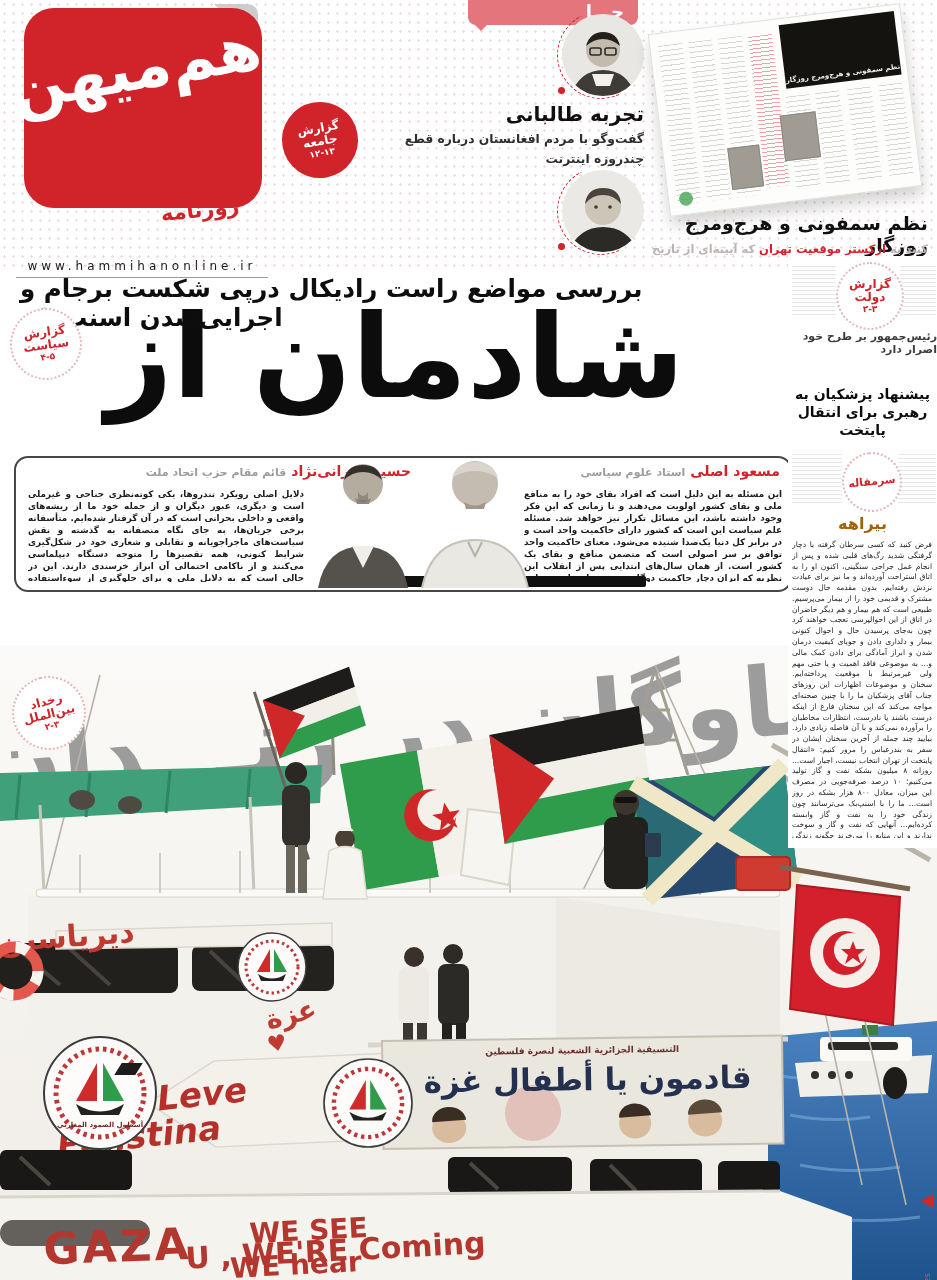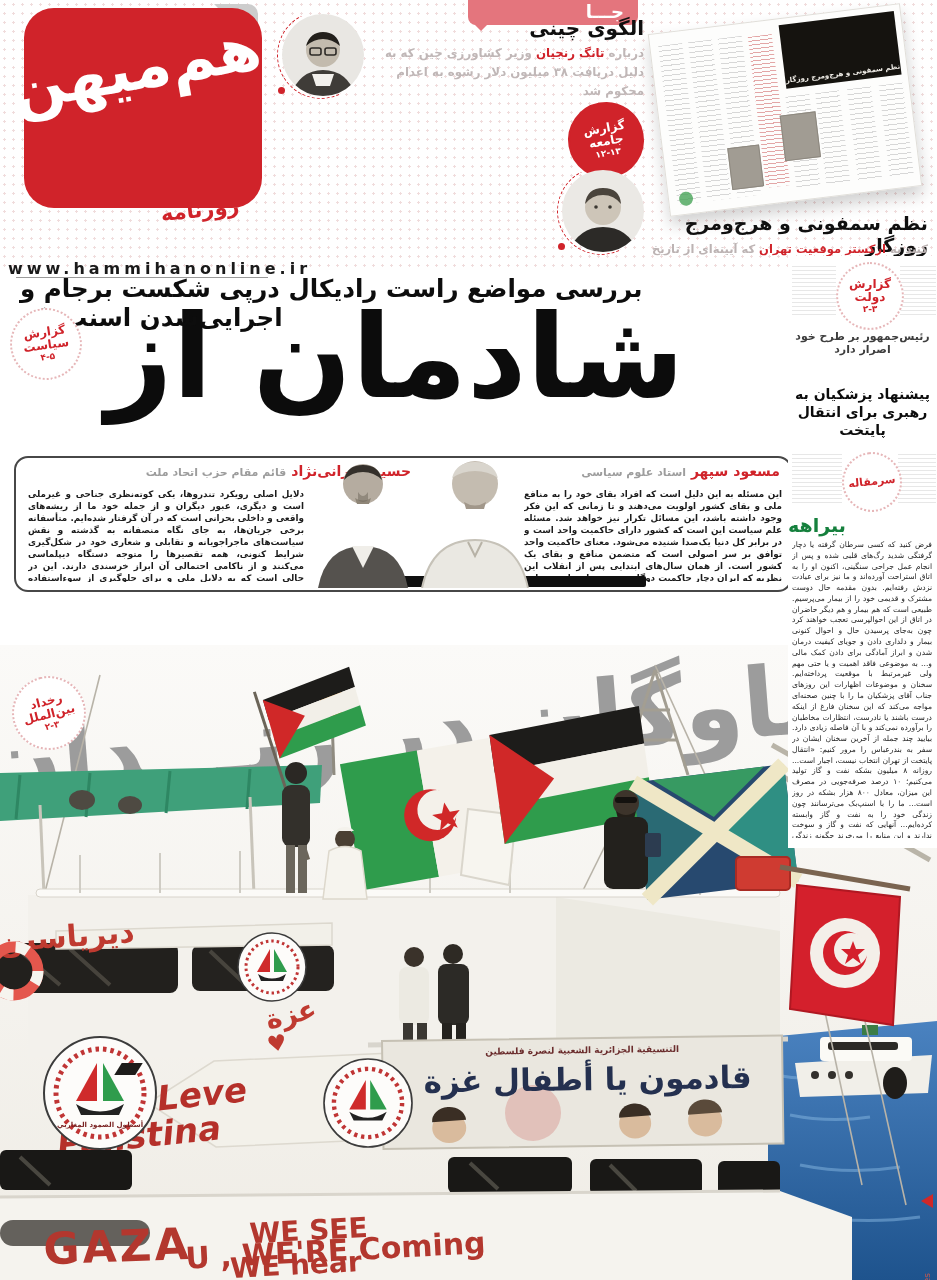--- a/index.html
+++ b/index.html
@@ -12,21 +12,21 @@
   
   .logo-box{left:24px;top:8px;width:238px;height:200px;background:#d0232a;border-radius:30px;z-index:2;}
   .logo-fold{left:214px;top:4px;width:44px;height:44px;background:#cdcdcd;
              clip-path:polygon(0 0,100% 0,100% 100%);border-radius:0 10px 0 0;z-index:1;}
   .logo-word{left:24px;top:30px;width:238px;text-align:center;color:#fff;font-size:62px;font-weight:bold;
              transform:rotate(-10deg);z-index:3;letter-spacing:-2px;}
   .logo-sub{left:140px;top:198px;width:120px;text-align:center;color:#d0232a;font-size:21px;font-weight:bold;
             transform:rotate(-6deg);z-index:4;}
   .dateline{left:16px;top:243px;width:252px;text-align:center;font-size:10.5px;font-weight:bold;color:#222;z-index:3;}
   .dateline .sep{color:#d0232a;padding:0 1px;}
-  .website{left:8px;top:259px;width:252px;text-align:center;font-size:16px;font-weight:bold;color:#1a1a1a;
+  .website{left:16px;top:259px;width:252px;text-align:center;font-size:12px;font-weight:normal;color:#1a1a1a;
            letter-spacing:4px;direction:ltr;z-index:3;}
   .mast-rule{left:16px;top:277px;width:252px;border-top:1.5px solid #9a9a9a;z-index:3;}
   
   .tab{left:468px;top:0;width:170px;height:25px;background:#e4757d;color:#fff;font-weight:bold;font-size:18px;
        text-align:right;padding:0 14px;line-height:23px;border-radius:0 0 8px 8px;z-index:2;box-sizing:border-box;}
   .tab::after{content:"";position:absolute;left:6px;top:24px;border:7px solid transparent;border-top-color:#e4757d;}
   .teaser{position:absolute;display:flex;flex-direction:row;gap:10px;z-index:2;}
   .t1{left:282px;top:14px;width:362px;}
   .t2{left:282px;top:100px;width:362px;}
   .t3{left:282px;top:170px;width:362px;}
@@ -69,24 +69,24 @@
   .opinion .col{position:absolute;top:30px;height:94px;overflow:hidden;font-size:8.8px;font-weight:bold;
                 line-height:1.37;color:#1c1c1c;text-align:justify;}
   .col-right{right:8px;width:258px;}
   .col-left{left:12px;width:276px;}
   .ph{position:absolute;overflow:hidden;}
   .ph1{left:292px;top:-4px;width:110px;height:134px;}
   .ph2{left:394px;top:-8px;width:130px;height:138px;}
   .ped{position:absolute;left:382px;top:118px;width:248px;height:11px;background:#101010;border-radius:2px;}
   
   .sidebar{left:788px;top:256px;width:149px;height:592px;background:#fff;z-index:4;}
-  .sb-kicker{position:absolute;left:0;top:74px;width:149px;text-align:center;font-size:11px;font-weight:bold;color:#3d3d3d;}
+  .sb-kicker{position:absolute;left:0;top:74px;width:149px;text-align:right;font-size:11px;font-weight:bold;color:#3d3d3d;}
   .sb-headline{position:absolute;left:0;top:93px;width:149px;text-align:center;font-size:14px;font-weight:bold;
                color:#0c0c0c;line-height:1.3;margin-top:36px;}
-  .sb-edit-title{position:absolute;left:0;top:258px;width:149px;text-align:left;font-size:19px;font-weight:bold;color:#15803d;}
+  .sb-edit-title{position:absolute;left:0;top:258px;width:149px;text-align:center;font-size:16px;font-weight:bold;color:#a16207;}
   .sb-edit-text{position:absolute;left:4px;top:284px;width:140px;height:298px;overflow:hidden;font-size:7.6px;
                 line-height:1.42;color:#1d1d1d;text-align:justify;}
   
   .kicker2{left:10px;top:596px;width:770px;text-align:center;font-size:25.5px;font-weight:bold;color:#0d0d0d;z-index:3;}
   .photo{position:absolute;left:0;top:645px;width:937px;height:635px;z-index:1;}
   
   .culture{left:640px;top:2px;width:296px;height:266px;z-index:2;}
   .thumb{position:absolute;left:18px;top:16px;width:252px;height:182px;background:#fdfdfc;border:1px solid #e0ded9;
          box-shadow:0 9px 16px rgba(0,0,0,.18);transform:rotate(-7deg);}
   .tcol{position:absolute;width:24px;background:repeating-linear-gradient(180deg,#d7d7d7 0 1px,transparent 1px 5px);}
@@ -109,44 +109,40 @@
   <div class="abs logo-fold"></div>
   <div class="abs logo-box"></div>
   <div class="abs logo-word">هم‌میهن</div>
   <div class="abs logo-sub">روزنامه</div>
   <div class="abs website">www.hammihanonline.ir</div>
   <div class="abs mast-rule"></div>
 
   <div class="abs tab">جـــا</div>
 
   <div class="teaser t1">
-    <div class="tx">
-      <div class="ttl">الگوی چینی</div>
-      <div class="bod">
-        <span>درباره</span>
-        <span class="hl">تانگ رنجیان</span>
-        <span>وزیر کشاورزی چین که به دلیل دریافت ۳۸ میلیون دلار رشوه به اعدام محکوم شد</span>
-      </div>
-    </div>
     <div class="avatar-wrap">
       <div class="ring"></div>
       <div class="dot"></div>
       <svg class="avatar" viewBox="0 0 82 82">
         <rect width="82" height="82" fill="#e9e7e3"></rect>
         <path d="M8,82 q10,-26 33,-26 q24,0 33,26 Z" fill="#3f3c38"></path>
         <path d="M30,60 h22 l-4,12 h-14 Z" fill="#f2f0ec"></path>
         <circle cx="41" cy="36" r="17" fill="#c3bbae"></circle>
         <path d="M24,32 q4,-14 17,-14 q14,0 17,14 q-8,-7 -17,-7 q-9,0 -17,7Z" fill="#23201c"></path>
         <rect x="28" y="34" width="11" height="7" rx="2" fill="none" stroke="#2c2a26" stroke-width="1.6"></rect>
         <rect x="43" y="34" width="11" height="7" rx="2" fill="none" stroke="#2c2a26" stroke-width="1.6"></rect>
       </svg>
     </div>
   </div>
 
   <div class="teaser t2">
+    <div class="tx">
+      <div class="ttl">تجربه طالبانی</div>
+      <div class="bod">گفت‌وگو با مردم افغانستان درباره قطع چندروزه اینترنت</div>
+    </div>
     <div class="badge badge--red b-society">
       <span class="b1">گزارش</span>
       <span class="b1">جامعه</span>
       <span class="b2">۱۲-۱۳</span>
     </div>
   </div>
 
   <div class="teaser t3">
     <div class="avatar-wrap">
       <div class="ring"></div>
@@ -189,21 +185,21 @@
   <div class="abs kicker1">بررسی مواضع راست رادیکال درپی شکست برجام و اجرایی‌شدن اسنپ بک</div>
   <div class="abs headline1">شادمان از تحریم</div>
   <div class="badge b-politics">
     <span class="b1">گزارش</span>
     <span class="b1">سیاست</span>
     <span class="b2">۴-۵</span>
   </div>
 
   <div class="abs opinion">
     <div class="nm nm-r">
-      <span>مسعود سپهر</span>
+      <span>مسعود اصلی</span>
       <span class="role">استاد علوم سیاسی</span>
     </div>
     <div class="nm nm-l">
       <span>حسین نورانی‌نژاد</span>
       <span class="role">قائم مقام حزب اتحاد ملت</span>
     </div>
     <div class="col col-right">این مسئله به این دلیل است که افراد بقای خود را به منافع ملی و بقای کشور اولویت می‌دهند و تا زمانی که این فکر وجود داشته باشد، این مسائل تکرار نیز خواهد شد. مسئله علم سیاست این است که کشور دارای حاکمیت واحد است و در برابر کل دنیا یک‌صدا شنیده می‌شود. معنای حاکمیت واحد توافق بر سر اصولی است که متضمن منافع و بقای یک کشور است. از همان سال‌های ابتدایی پس از انقلاب این نظریه که ایران دچار حاکمیت دوگانه شده، مطرح است و این مهمترین خطری است که اجازه نمی‌دهد در بزنگاه‌های حساس صدای واحدی شنیده شود و سود آن نیز تنها به بیگانگان می‌رسد.</div>
     <div class="col col-left">دلایل اصلی رویکرد تندروها، یکی کوته‌نظری جناحی و غیرملی است و دیگری، عبور دیگران و از جمله خود ما از ریشه‌های واقعی و داخلی بحرانی است که در آن گرفتار شده‌ایم. متأسفانه برخی جریان‌ها، به جای نگاه منصفانه به گذشته و نقش سیاست‌های ماجراجویانه و تقابلی و شعاری خود در شکل‌گیری شرایط کنونی، همه تقصیرها را متوجه دستگاه دیپلماسی می‌کنند و از ناکامی احتمالی آن ابراز خرسندی دارند. این در حالی است که به دلایل ملی و برای جلوگیری از سوءاستفاده دشمنان بیرونی که خیالات خود را بر آنها نشان داده‌اند، و شاید هم نگرانی از عواقب امنیتی، پاسخی درخور و آشکار به این رفتارها داده نمی‌شود.</div>
     <div class="ped"></div>
     <div class="ph ph1">

